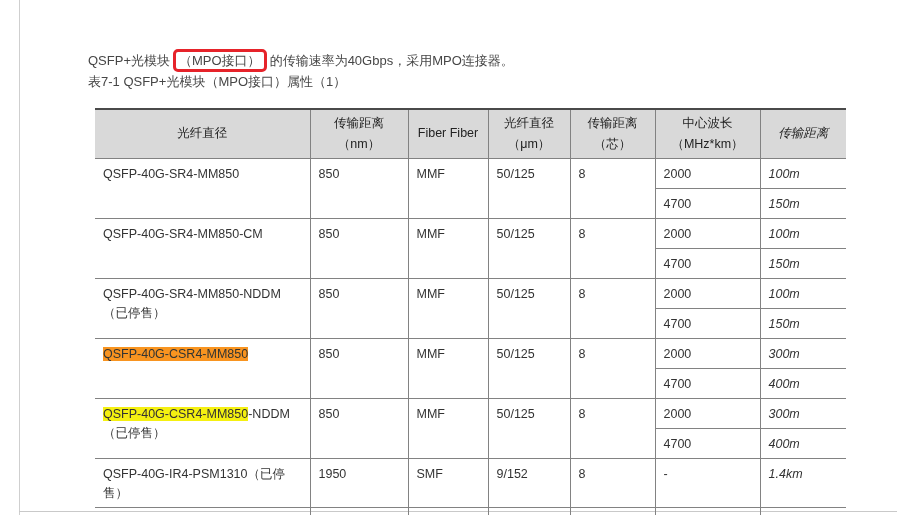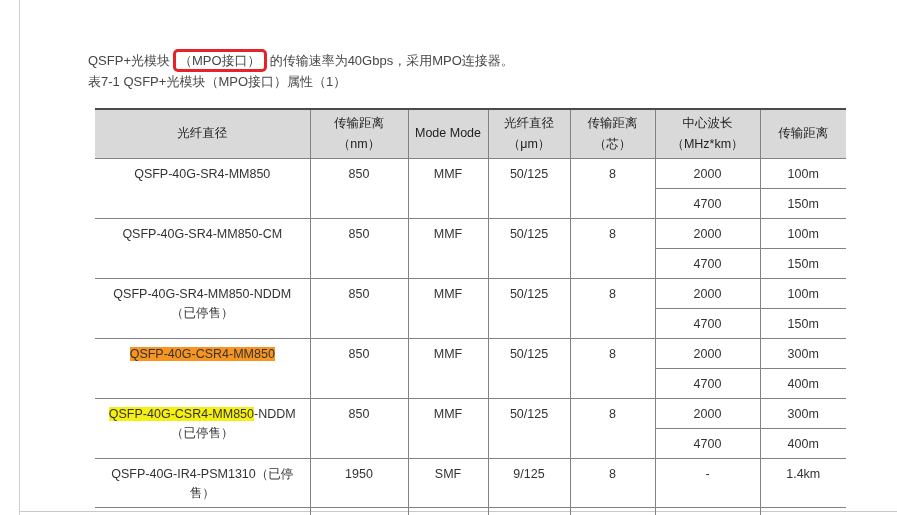--- a/index.html
+++ b/index.html
@@ -16,23 +16,23 @@
   .mpo-box { display:inline-block; border:3px solid #e6232a; border-radius:5px; padding:0 3px; margin:0 3px; line-height:17px; }
 
   .caption { position:absolute; left:88px; top:64px; font-size:13px; color:#464646; white-space:nowrap;margin-top:9px; }
 
   table.spec { position:absolute; left:95px; top:108px; width:751px; table-layout:fixed;
                border-collapse:collapse; font-size:12.5px; color:#333;
                border-top:2px solid #4a4a4a; border-bottom:2px solid #4a4a4a; }
   table.spec th, table.spec td { border:1px solid #828282; }
   table.spec th { background:#d9d9d9; font-weight:normal; text-align:center; vertical-align:middle;
                   height:44px; padding:2px 3px; line-height:1.7; color:#222; }
-  table.spec td { vertical-align:top; text-align:center; padding:6px 8px 4px; line-height:19px; }
+  table.spec td { vertical-align:top; text-align:left; padding:6px 8px 4px; line-height:19px; }
   .no-l { border-left-style:hidden !important; }
-  .no-r { border-right-style:hidden !important; }
+  .no-r { border-right-style:hidden !important;font-style:italic; }
   tr.sub    { height:26px; }
   tr.single { height:28px; }
   .col-model { text-align:justify; }
   .hl-orange { background:#f89420; }
   .hl-yellow { background:#f5f011; }
 </style>
 </head>
 <body>
 
 <div class="page">
@@ -53,21 +53,21 @@
         <col style="width:80px">
         <col style="width:82px">
       <col style="width:85px">
         <col style="width:105px">
         <col style="width:86px">
     </colgroup>
     <thead>
       <tr>
         <th class="no-l">光纤直径</th>
         <th>传输距离（nm）</th>
-        <th>Mode Mode</th>
+        <th>Fiber Fiber</th>
         <th>光纤直径（μm）</th>
         <th>传输距离（芯）</th>
         <th>中心波长（MHz*km）</th>
         <th class="no-r">传输距离</th>
       </tr>
     </thead>
     <tbody>
         <tr class="sub">
           <td class="col-model no-l" rowspan="2"><span>QSFP-40G-SR4-MM850</span></td>
           <td rowspan="2">850</td>
@@ -130,21 +130,21 @@
           <td class="no-r">300m</td>
         </tr>
         <tr class="sub">
           <td>4700</td>
           <td class="no-r">400m</td>
         </tr>
         <tr class="single">
           <td class="col-model no-l"><span>QSFP-40G-IR4-PSM1310（已停售）</span></td>
           <td>1950</td>
           <td>SMF</td>
-          <td>9/125</td>
+          <td>9/152</td>
           <td>8</td>
           <td>-</td>
           <td class="no-r">1.4km</td>
         </tr>
         <tr class="single">
           <td class="col-model no-l"></td>
           <td>1310</td>
           <td>SMF</td>
           <td>9/125</td>
           <td>8</td>

